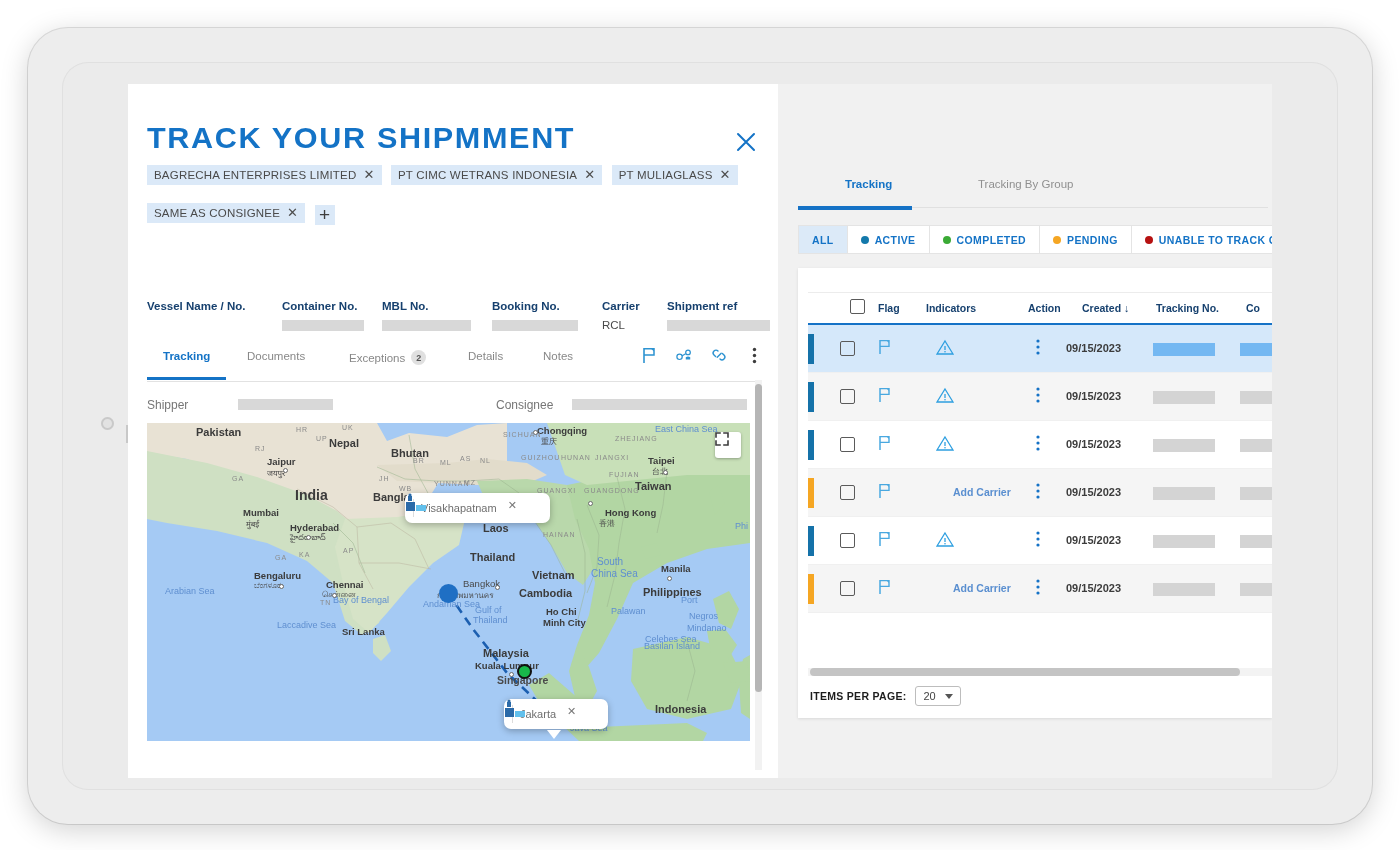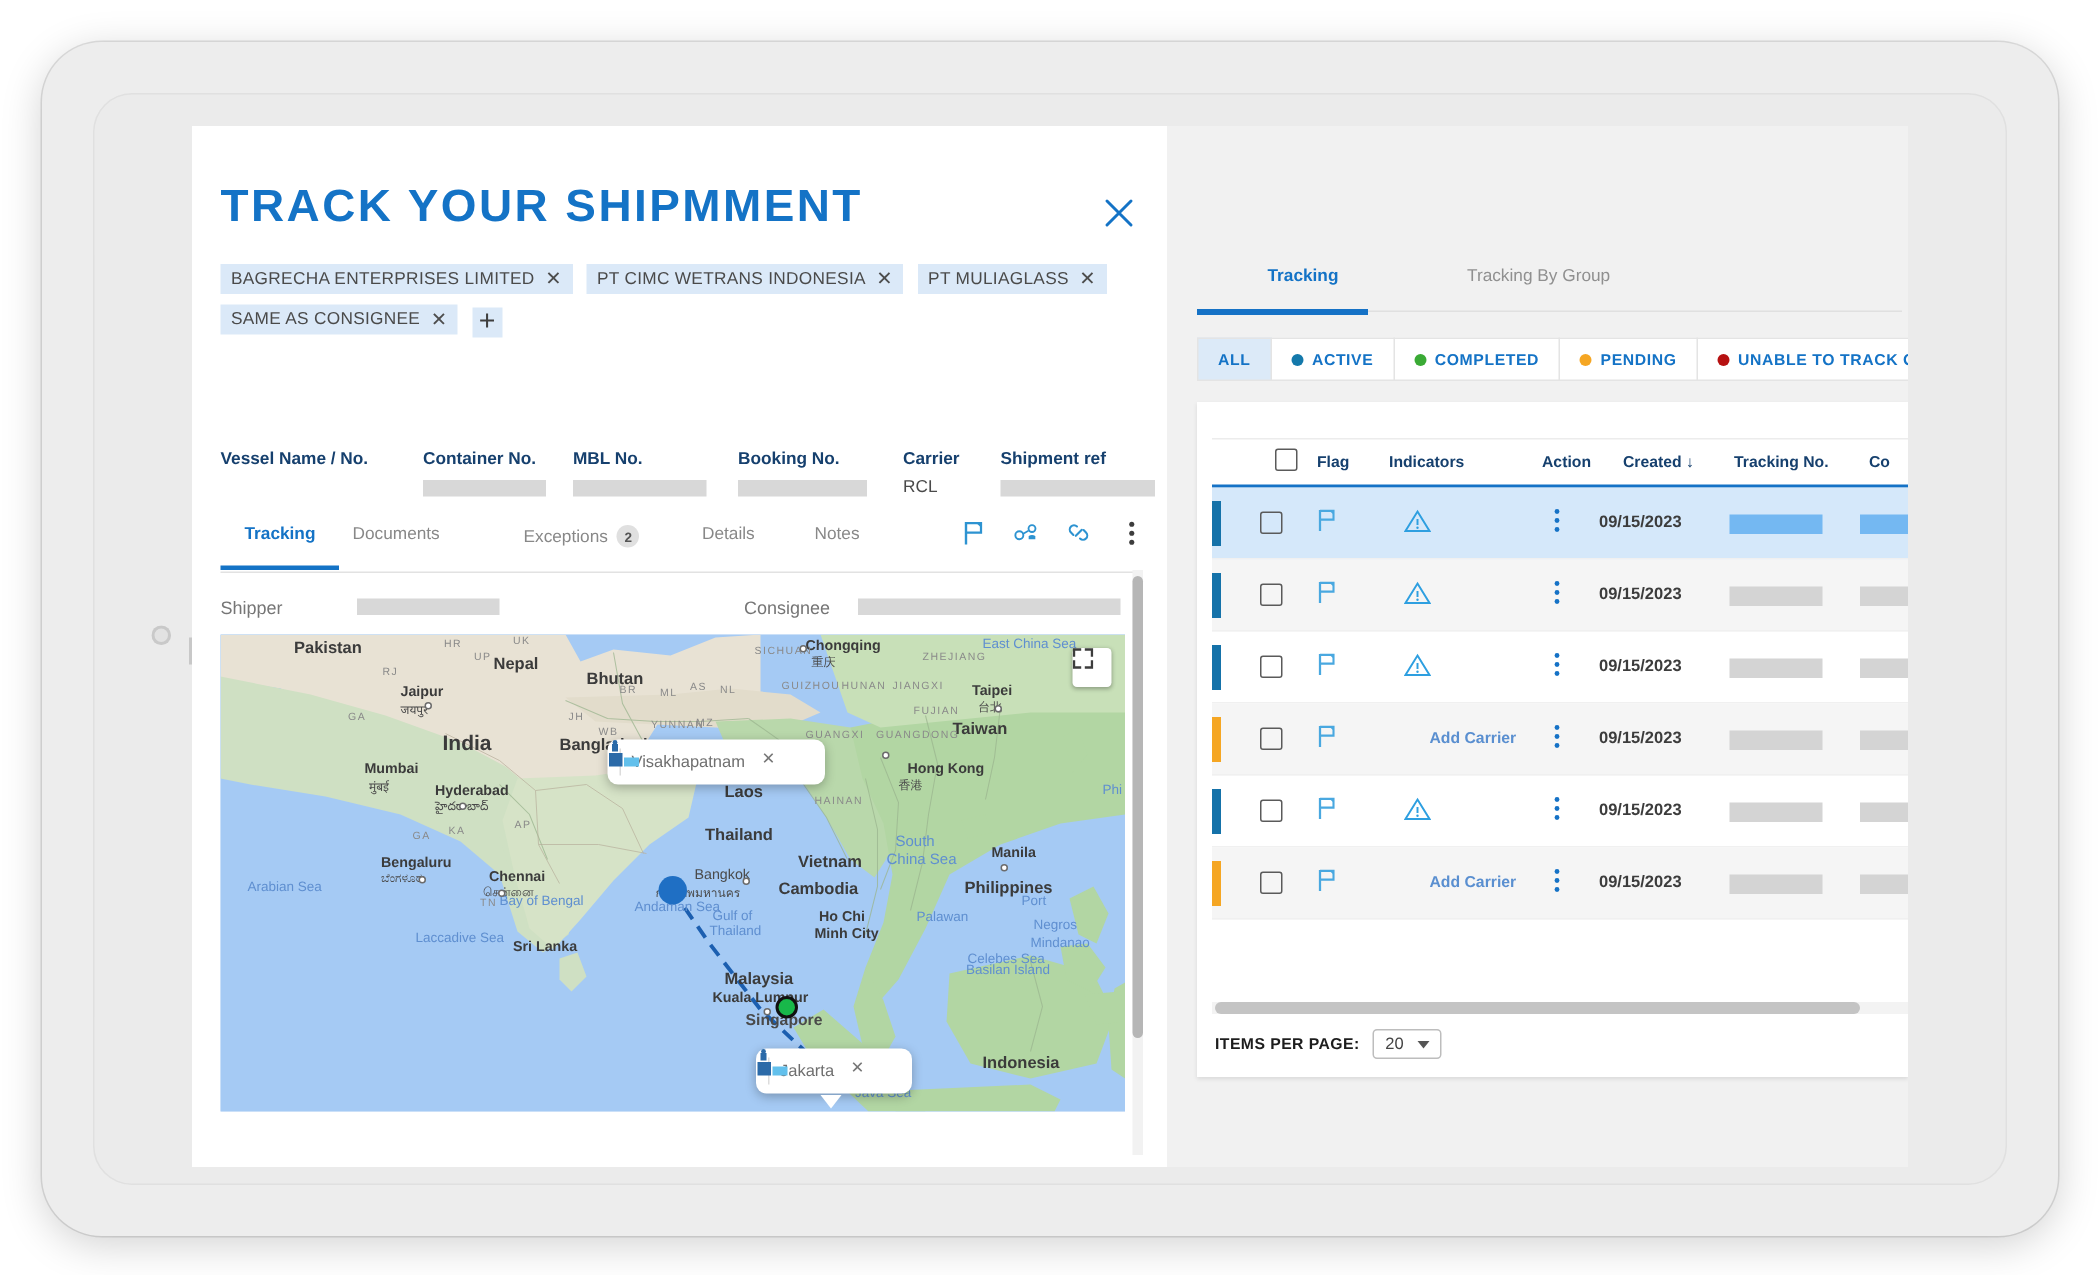--- a/index.html
+++ b/index.html
@@ -249,21 +249,21 @@
   <div id="left-panel">
 
     <div id="track-title">TRACK YOUR SHIPMMENT</div>
 
     <div id="close-dialog">
       <svg width="26" height="26" viewBox="0 0 26 26">
         <path d="M5 5 L21 21 M21 5 L5 21" stroke="#1473c6" stroke-width="2" fill="none" stroke-linecap="round"></path>
       </svg>
     </div>
 
-    <div class="chip-row" style="top:92px; width:610px;">
+    <div class="chip-row" style="top:81px; width:610px;">
       <span class="chip">
         <span>BAGRECHA ENTERPRISES LIMITED</span>
         <span class="x">✕</span>
       </span>
       <span class="chip">
         <span>PT CIMC WETRANS INDONESIA</span>
         <span class="x">✕</span>
       </span>
       <span class="chip">
         <span>PT MULIAGLASS</span>
@@ -301,21 +301,21 @@
       <div class="field" style="left:520px; width:110px;">
         <div class="field-label">Shipment ref</div>
         <span class="redact" style="width:103px;"></span>
       </div>
     </div>
 
     <div id="tabs">
       <div class="tab active" style="left:16px;">
         <span>Tracking</span>
       </div>
-      <div class="tab" style="left:88px;text-align:right;">
+      <div class="tab" style="left:100px;text-align:right;">
         <span>Documents</span>
       </div>
       <div class="tab" style="left:202px;">
         <span>Exceptions</span>
         <span class="tab-badge">2</span>
       </div>
       <div class="tab" style="left:321px;">
         <span>Details</span>
       </div>
       <div class="tab" style="left:396px;">

